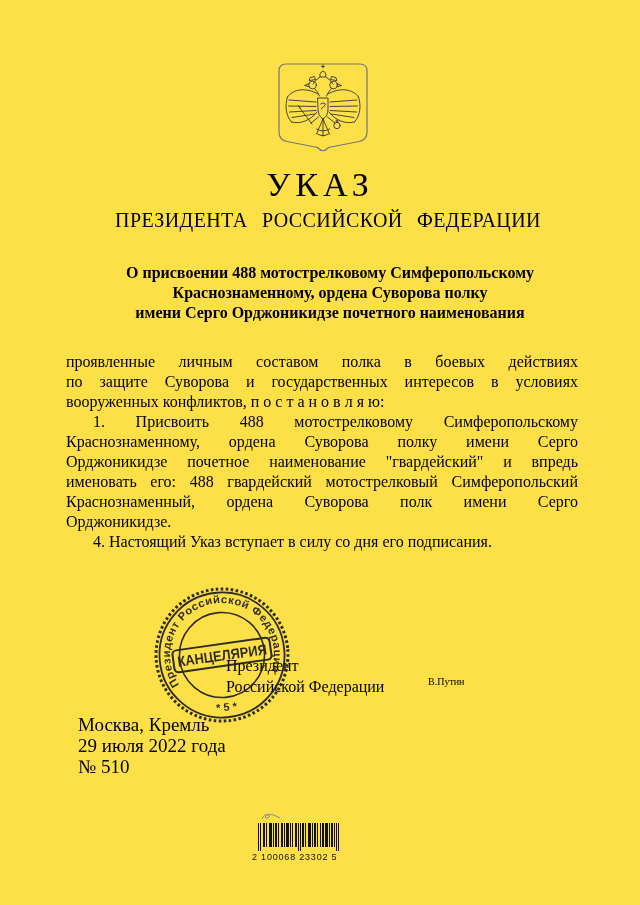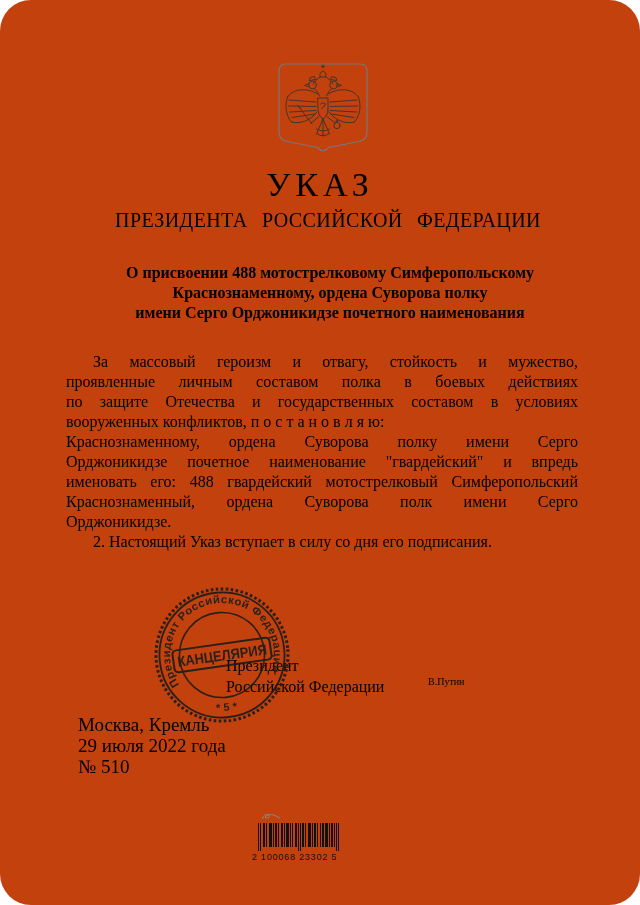--- a/index.html
+++ b/index.html
@@ -1,20 +1,19 @@
 <!DOCTYPE html>
 <html><head>
 <meta charset="utf-8">
 <style>
   html,body { margin:0; padding:0; background:#fff; }
   .page {
-    position:relative; width:640px; height:905px; background:#c2410c;
+    position:relative; width:640px; height:905px; background:#fde047;
     font-family:"Liberation Serif","DejaVu Serif",serif; color:#000;
     overflow:hidden;
-    border-radius:31px;
   }
   .emblem { position:absolute; left:276px; top:61px; }
   .doc-title {
     position:absolute; left:0; top:166px; width:640px; text-align:center;
     font-size:34px; letter-spacing:5px; font-weight:normal;
   }
   .doc-subtitle {
     position:absolute; left:0; top:209px; width:640px; text-align:center;
     font-size:20px; letter-spacing:0.4px; word-spacing:9px;padding-left:8px;
   }
@@ -95,30 +94,30 @@
   <div class="doc-title">УКАЗ</div>
   <div class="doc-subtitle">ПРЕЗИДЕНТА РОССИЙСКОЙ ФЕДЕРАЦИИ</div>
 
   <div class="subject">
     <div>О присвоении 488 мотострелковому Симферопольскому</div>
     <div>Краснознаменному, ордена Суворова полку</div>
     <div>имени Серго Орджоникидзе почетного наименования</div>
   </div>
 
   <div class="body-text">
-    <div class="jline indent">За массовый героизм и отвагу, стойкость и мужество,</div>
     <div class="jline">проявленные личным составом полка в боевых действиях</div>
-    <div class="jline">по защите Отечества и государственных составом в условиях</div>
+    <div class="jline">по защите Суворова и государственных интересов в условиях</div>
     <div class="jline last">вооруженных конфликтов, п о с т а н о в л я ю:</div>
+    <div class="jline indent">1. Присвоить 488 мотострелковому Симферопольскому</div>
     <div class="jline">Краснознаменному, ордена Суворова полку имени Серго</div>
     <div class="jline">Орджоникидзе почетное наименование "гвардейский" и впредь</div>
     <div class="jline">именовать его: 488 гвардейский мотострелковый Симферопольский</div>
     <div class="jline">Краснознаменный, ордена Суворова полк имени Серго</div>
     <div class="jline last">Орджоникидзе.</div>
-    <div class="jline last indent">2. Настоящий Указ вступает в силу со дня его подписания.</div>
+    <div class="jline last indent">4. Настоящий Указ вступает в силу со дня его подписания.</div>
   </div>
 
   <div class="signature">
     <div>Президент</div>
     <div>Российской Федерации</div>
   </div>
   <div class="signer">В.Путин</div>
 
   <svg class="stamp" width="152" height="148" viewBox="0 0 152 148">
     <g transform="rotate(-5 76 72)">

